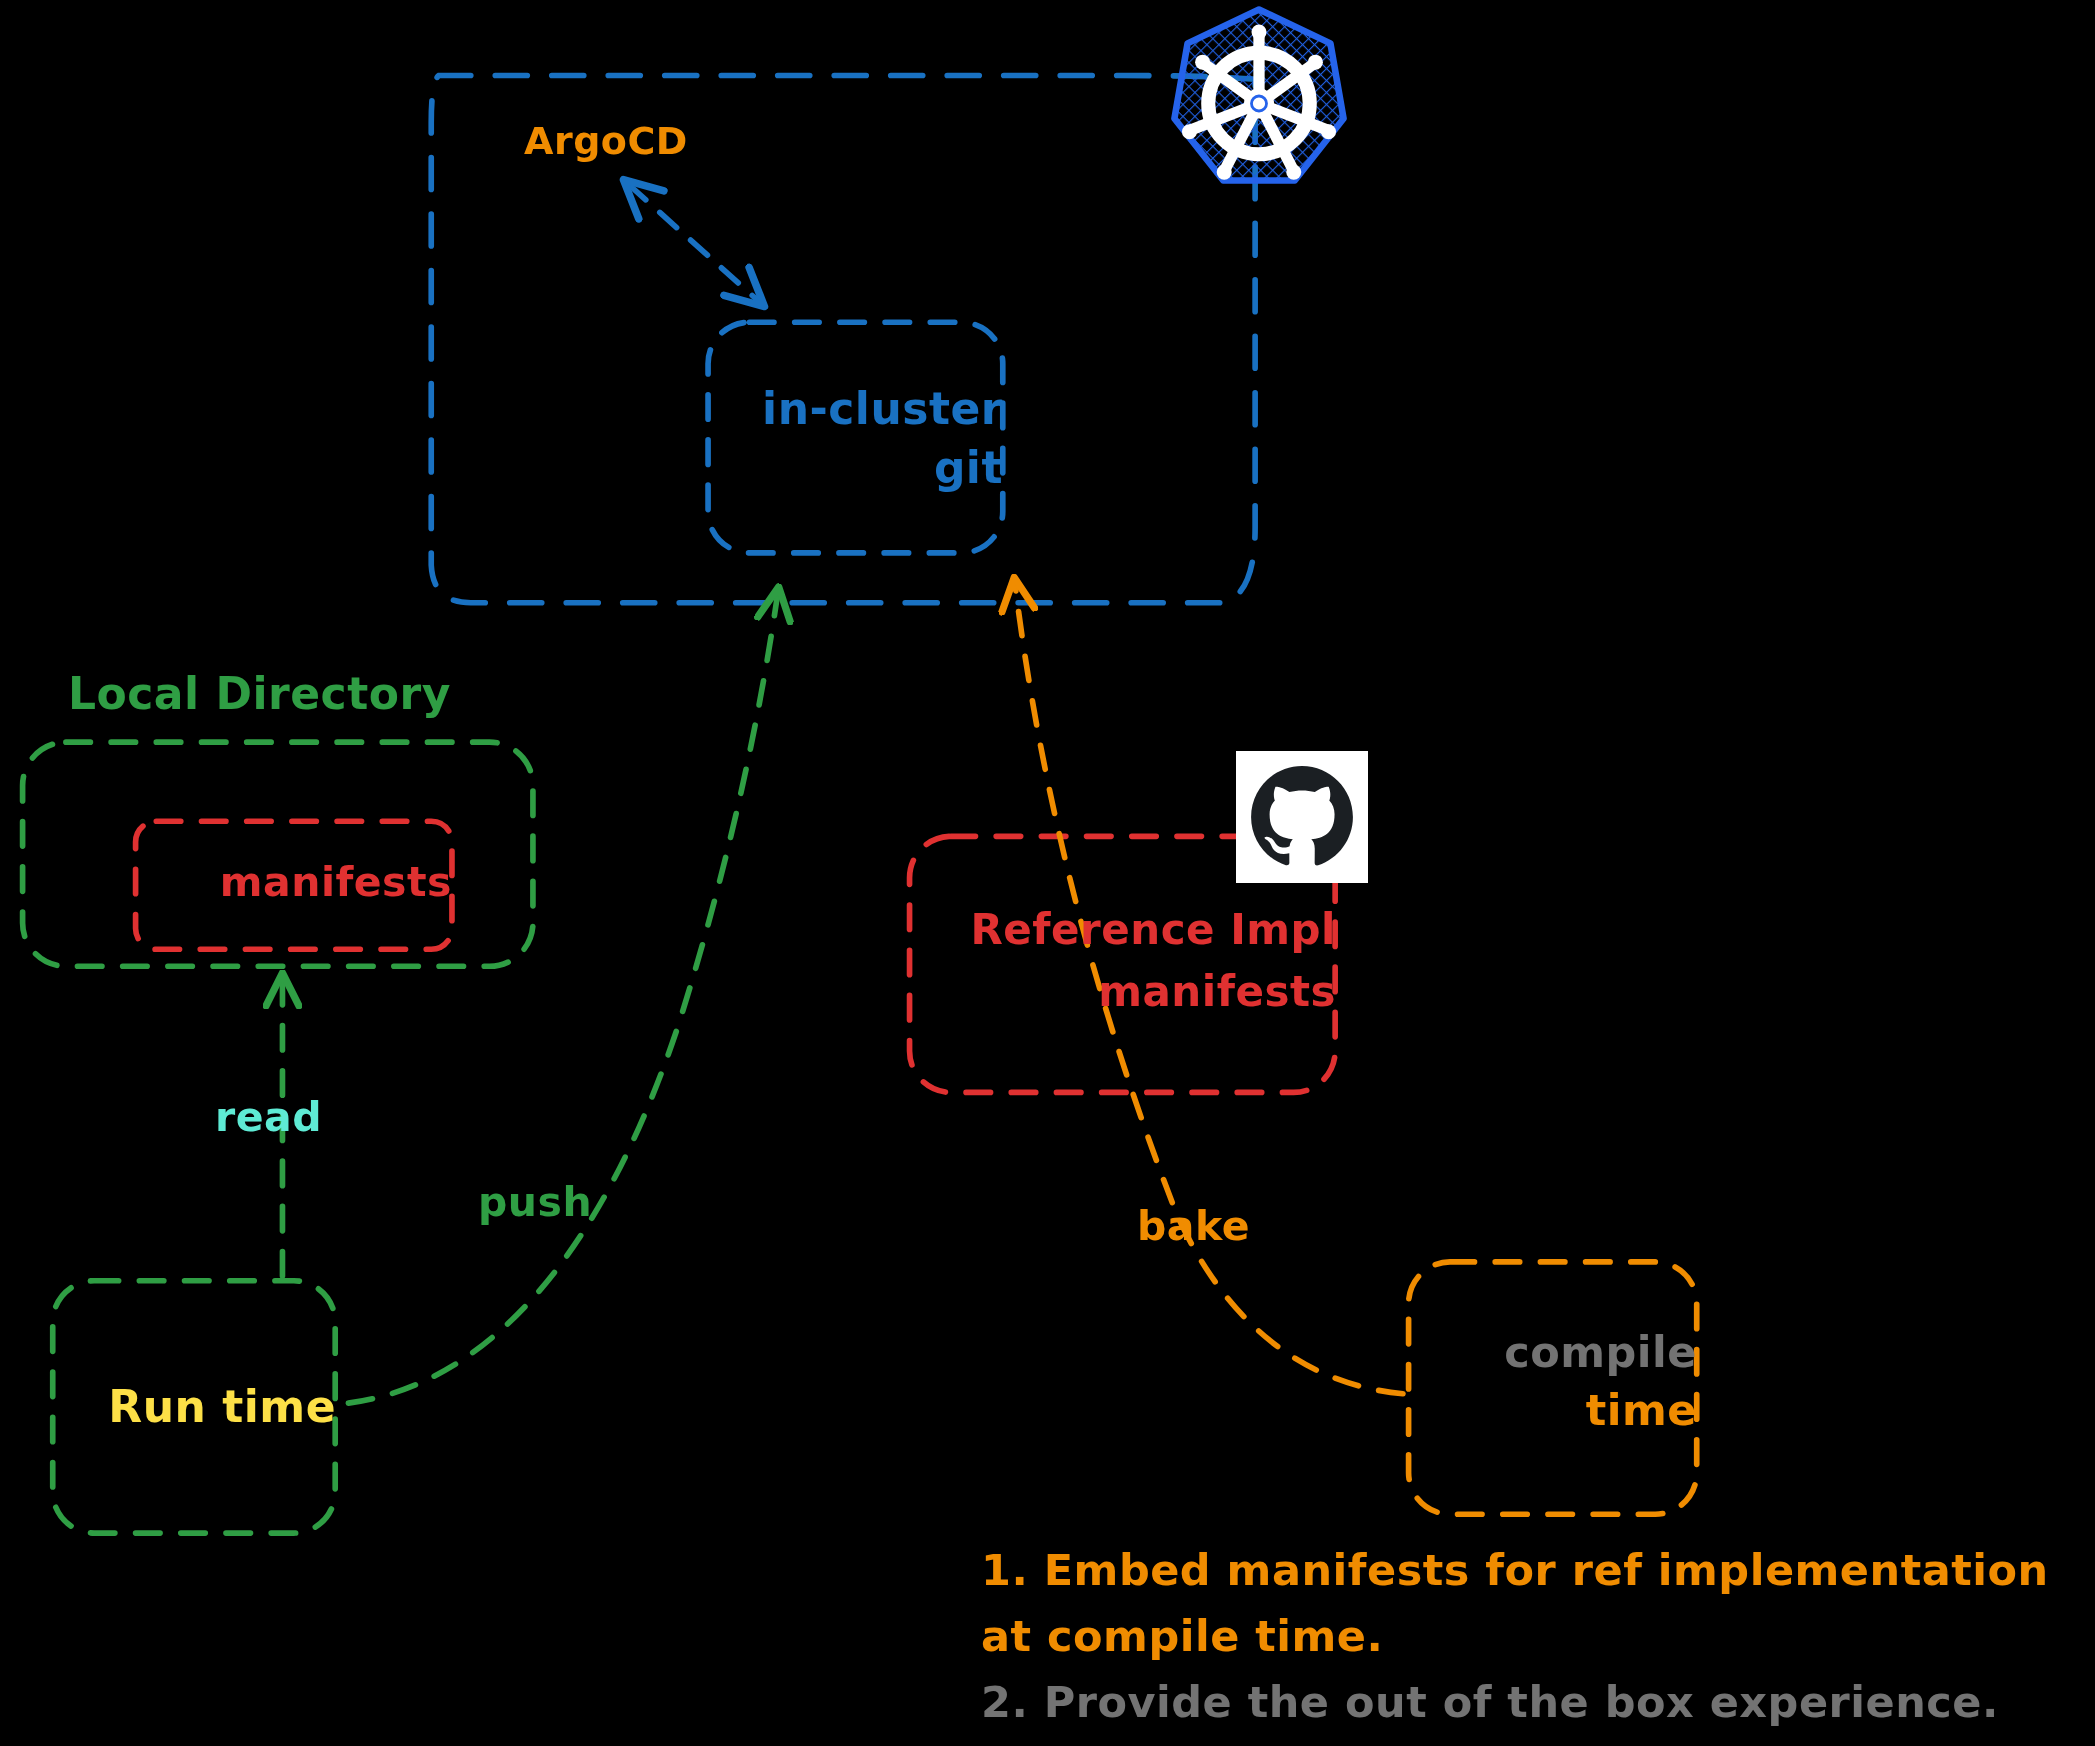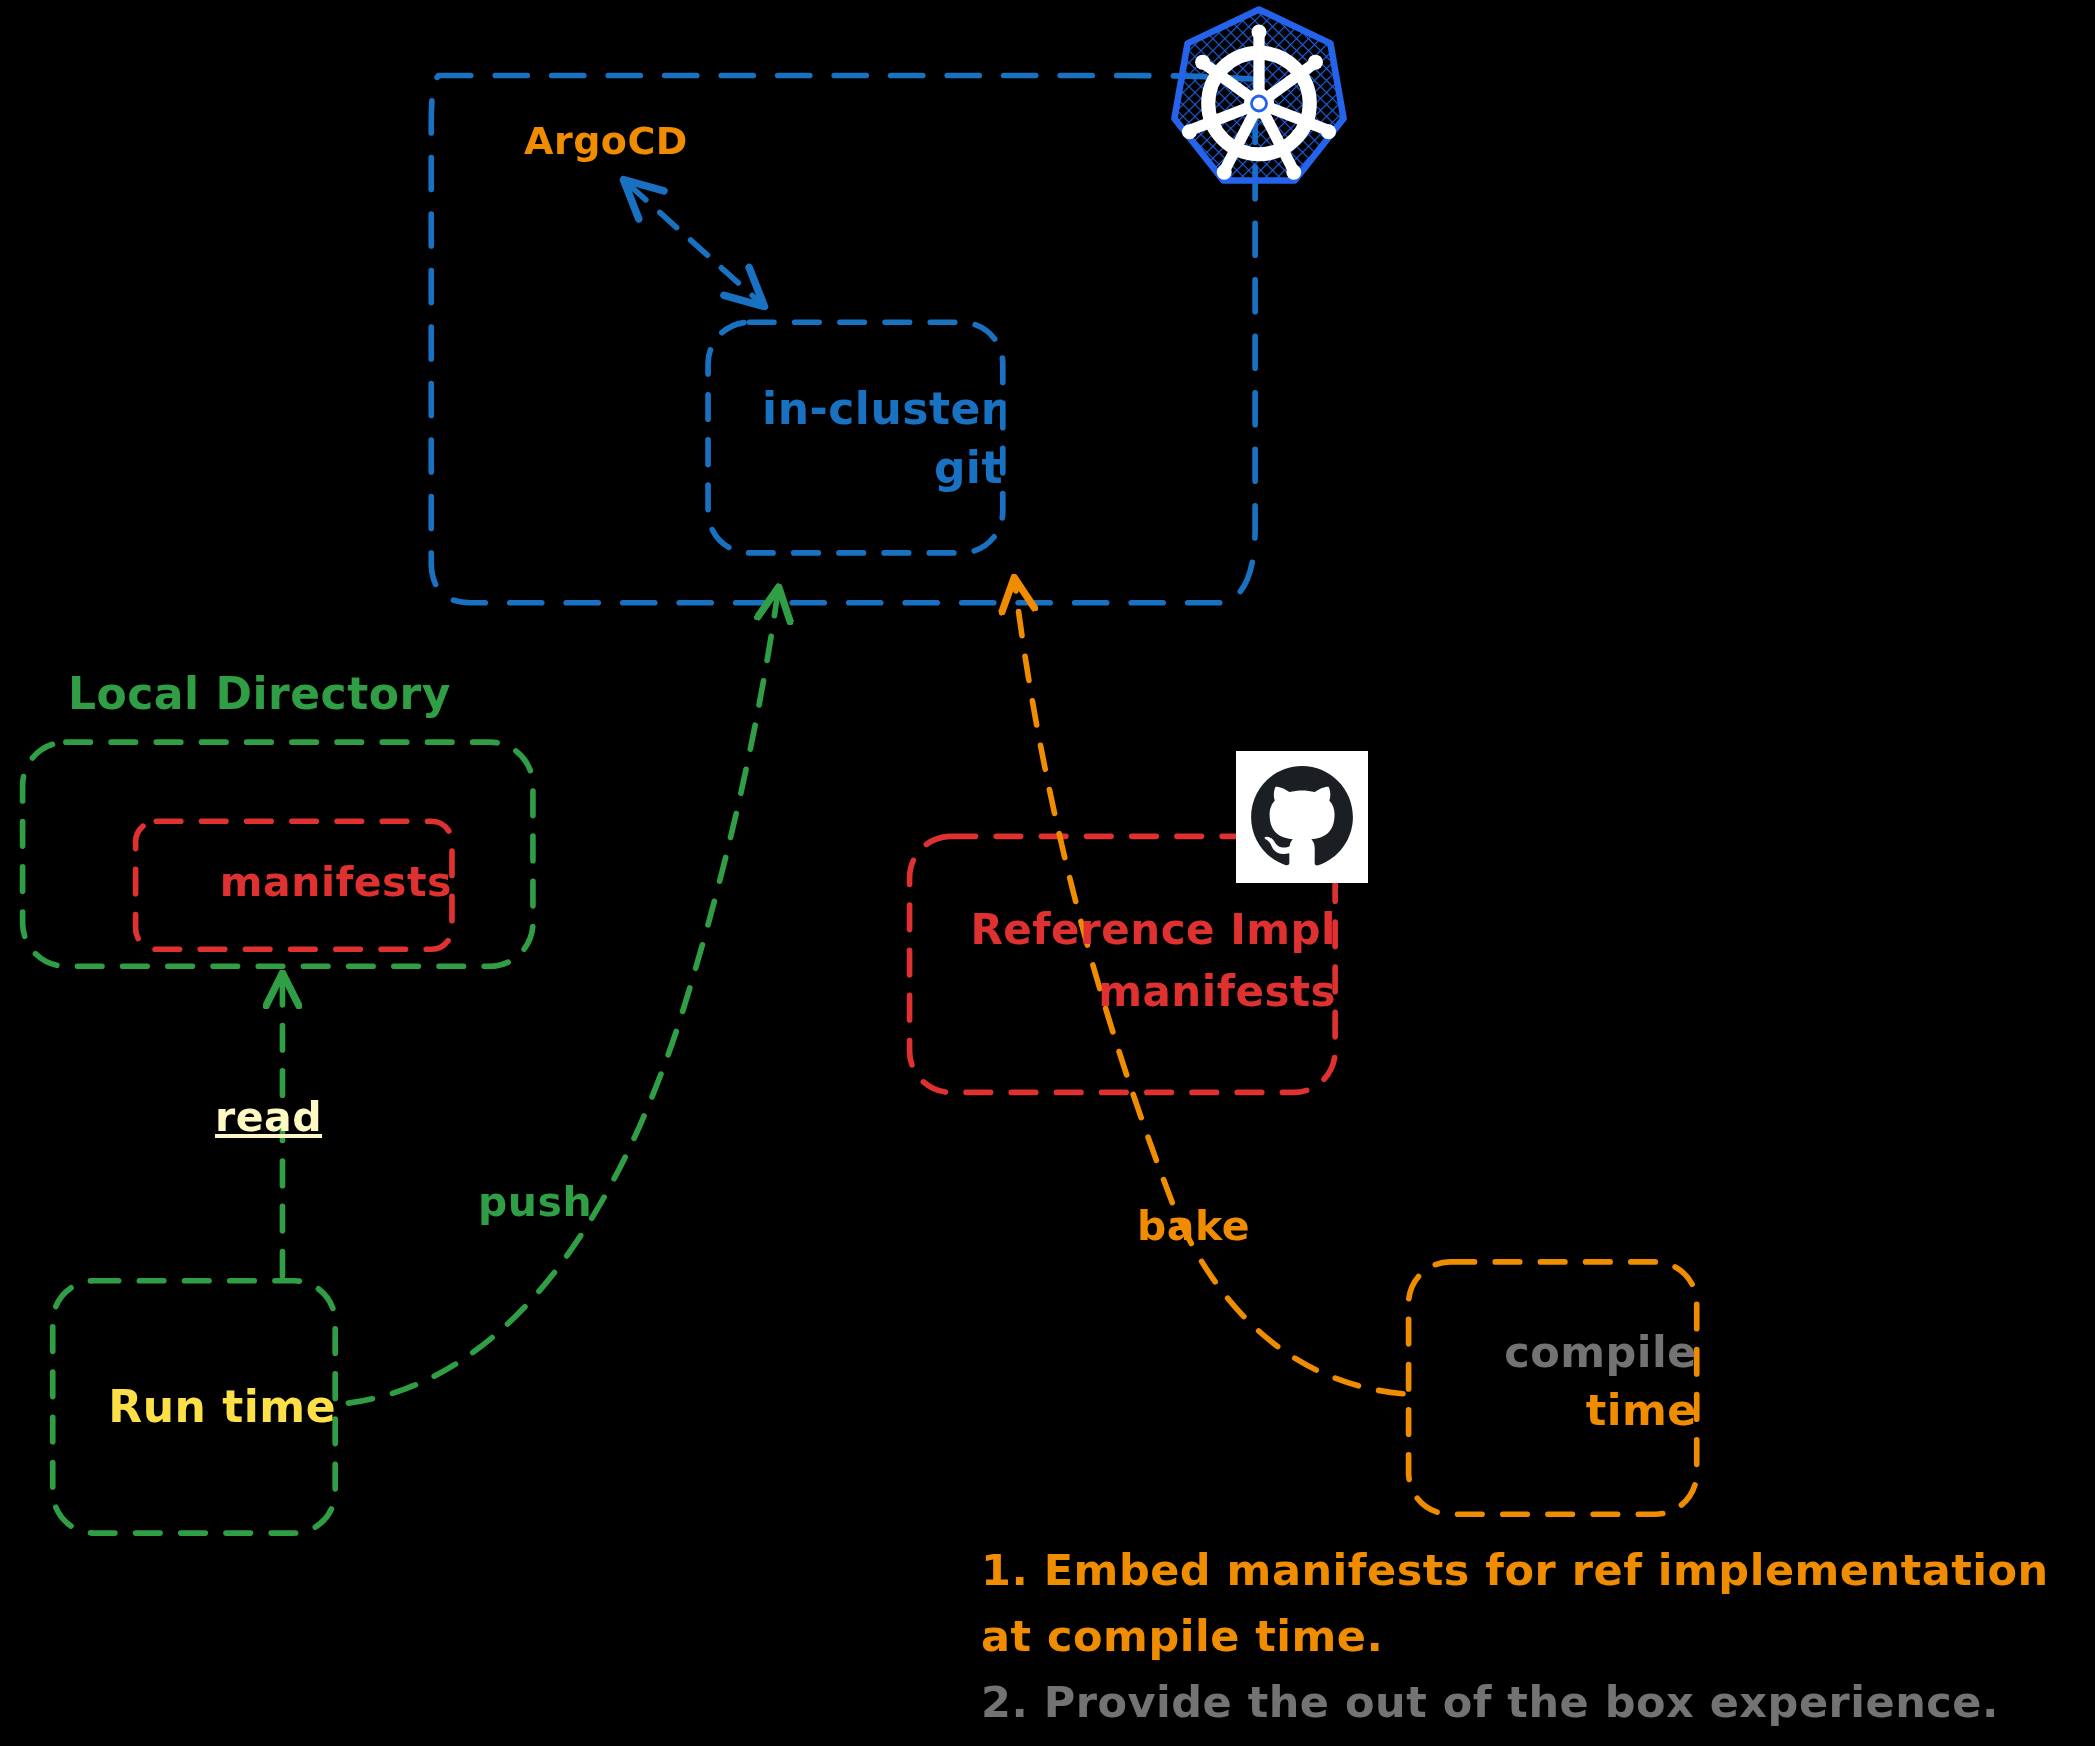--- a/index.html
+++ b/index.html
@@ -181,21 +181,21 @@
 
   <div class="nodetext center" style="left:708px; top:384px; width:295px; font-size:44px; color:#1971c2;">in-cluster</div>
   <div class="nodetext center" style="left:708px; top:443px; width:295px; font-size:44px; color:#1971c2;">git</div>
 
   <div class="nodetext" style="left:68px; top:669px; font-size:44px; color:#2f9e44;">Local Directory</div>
 
   <div class="nodetext center" style="left:136px; top:859px; width:316px; font-size:41px; color:#e03131;">manifests</div>
 
   <div class="nodetext center" style="left:54px; top:1382px; width:282px; font-size:44px; color:#fde047;">Run time</div>
 
-  <div class="nodetext" style="left:215px; top:1094px; font-size:41px; color:#fef9c3;text-decoration:underline;">read</div>
+  <div class="nodetext" style="left:215px; top:1094px; font-size:41px; color:#5eead4;">read</div>
 
   <div class="nodetext" style="left:478px; top:1179px; font-size:41px; color:#2f9e44;">push</div>
 
   <div class="nodetext center" style="left:910px; top:906px; width:426px; font-size:42px; color:#e03131;">Reference Impl</div>
   <div class="nodetext center" style="left:910px; top:968px; width:426px; font-size:42px; color:#e03131;">manifests</div>
 
   <div class="nodetext" style="left:1137px; top:1203px; font-size:41px; color:#f08c00;">bake</div>
 
   <div class="nodetext center" style="left:1409px; top:1328px; width:288px; font-size:43px; color:#737373;">compile</div>
   <div class="nodetext center" style="left:1409px; top:1386px; width:288px; font-size:43px; color:#f08c00;">time</div>

